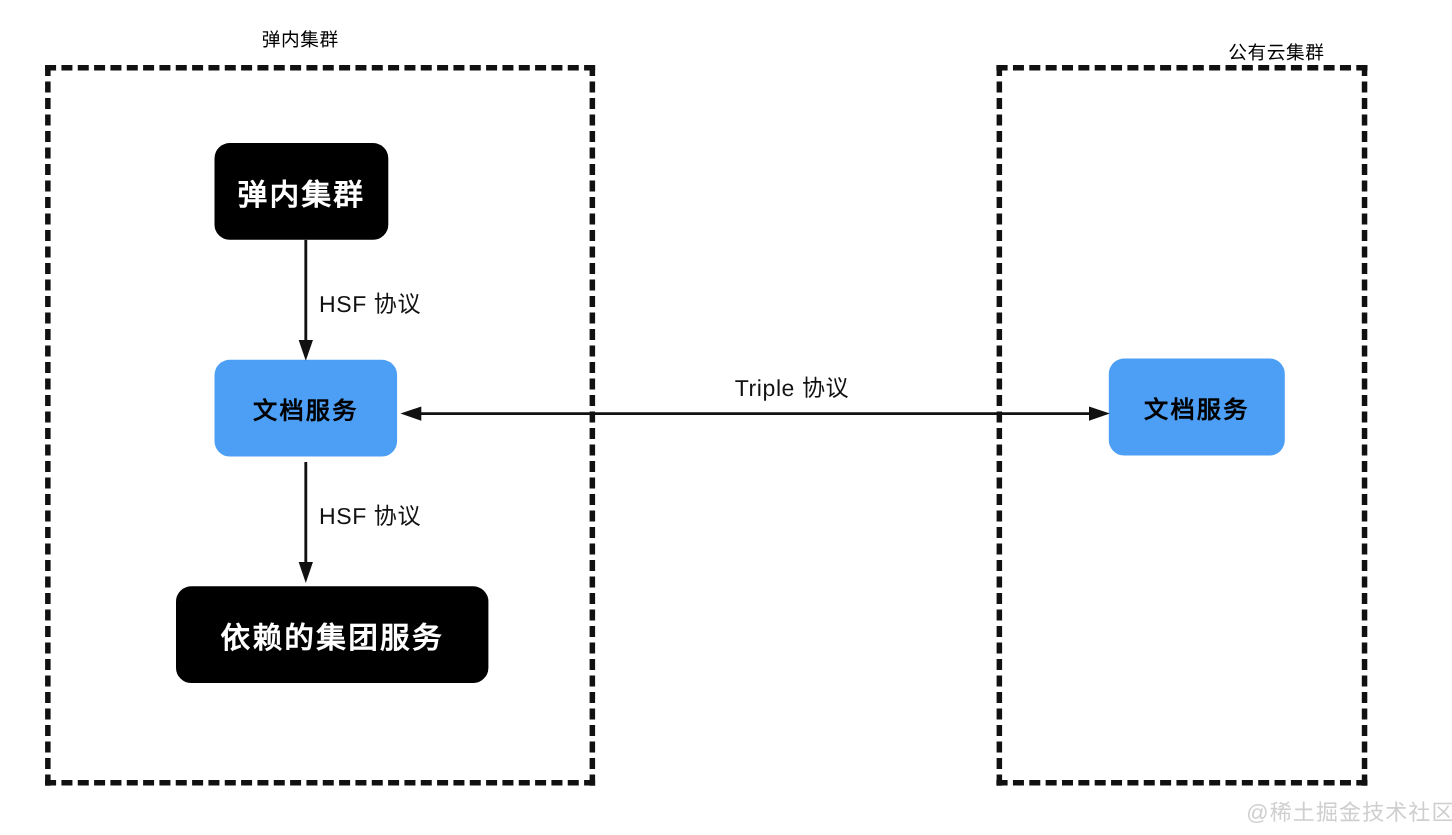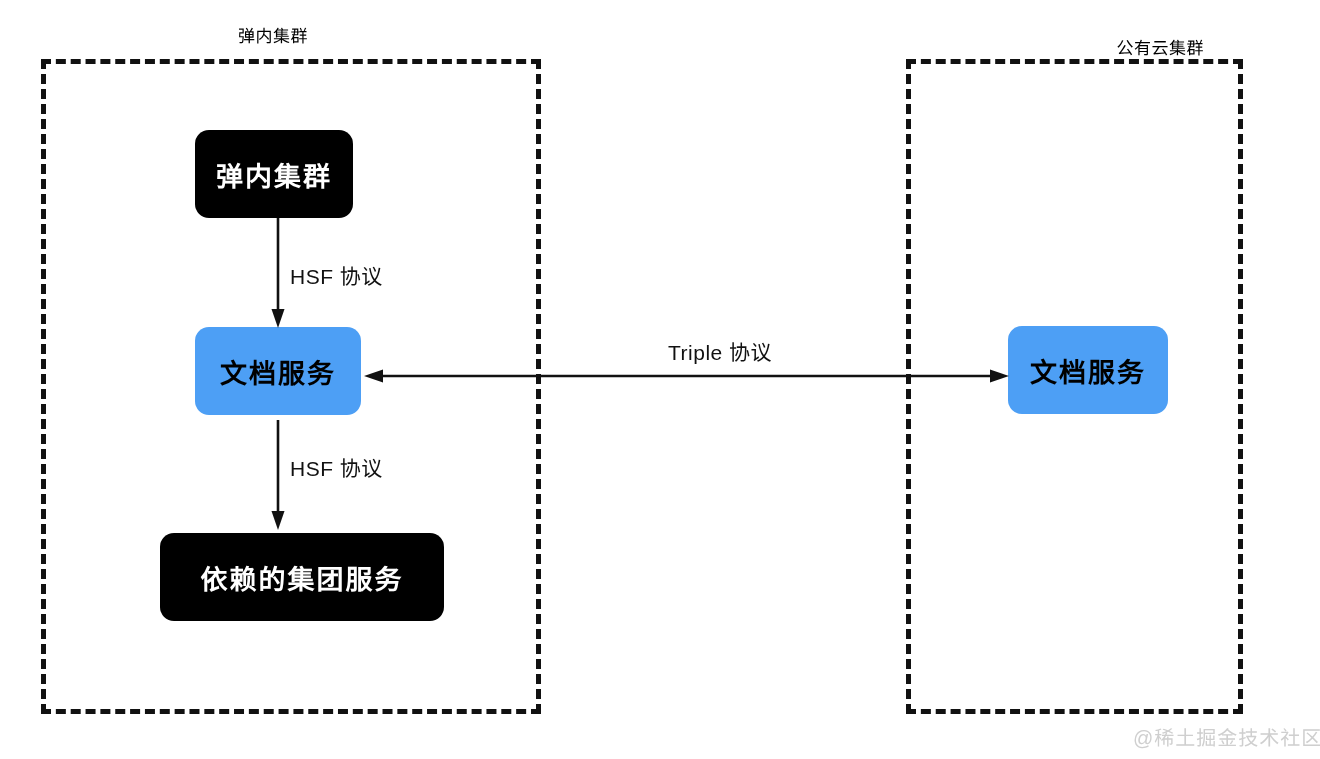--- a/index.html
+++ b/index.html
@@ -50,21 +50,21 @@
     white-space: nowrap;
   }
   .node-dark {
     background: #000000;
     color: #ffffff;
     font-size: 27px;
   }
   .node-blue {
     background: #4d9ff5;
     color: #000000;
-    font-size: 27px;
+    font-size: 22px;
   }
 
   
   .edge {
     position: absolute;
   }
   .edge svg {
     display: block;
     overflow: visible;
   }

